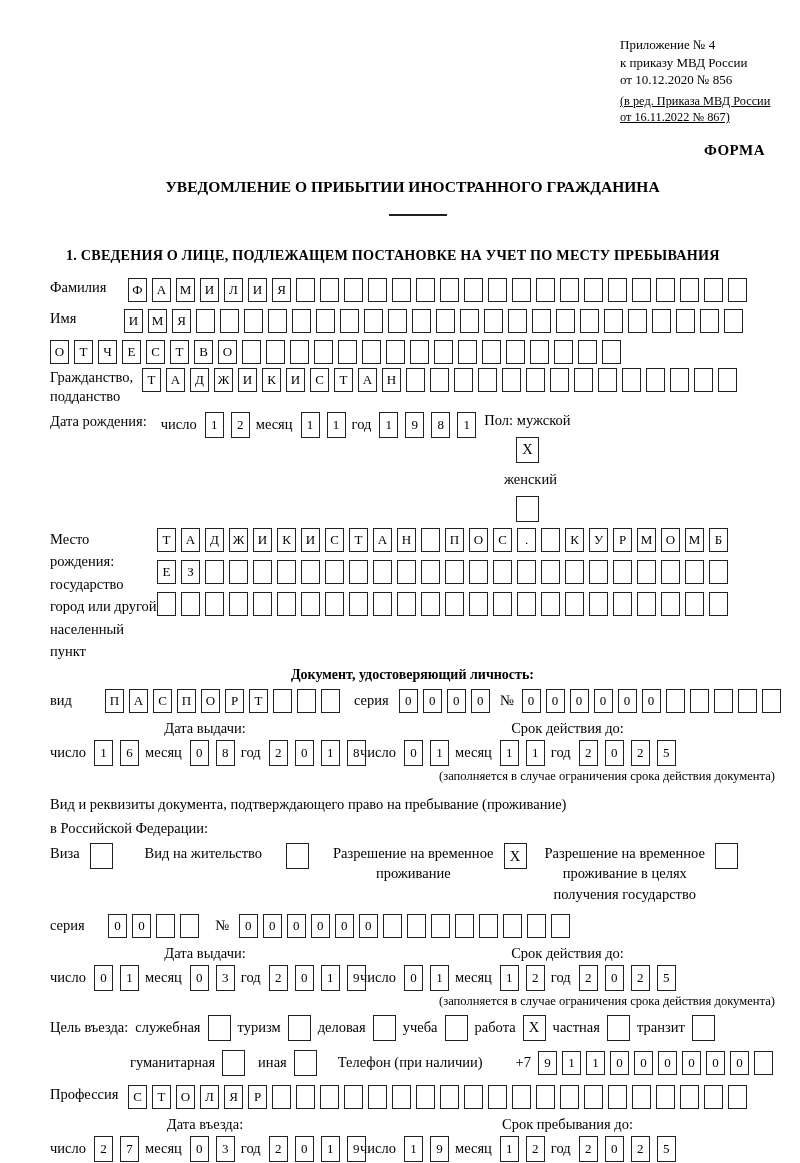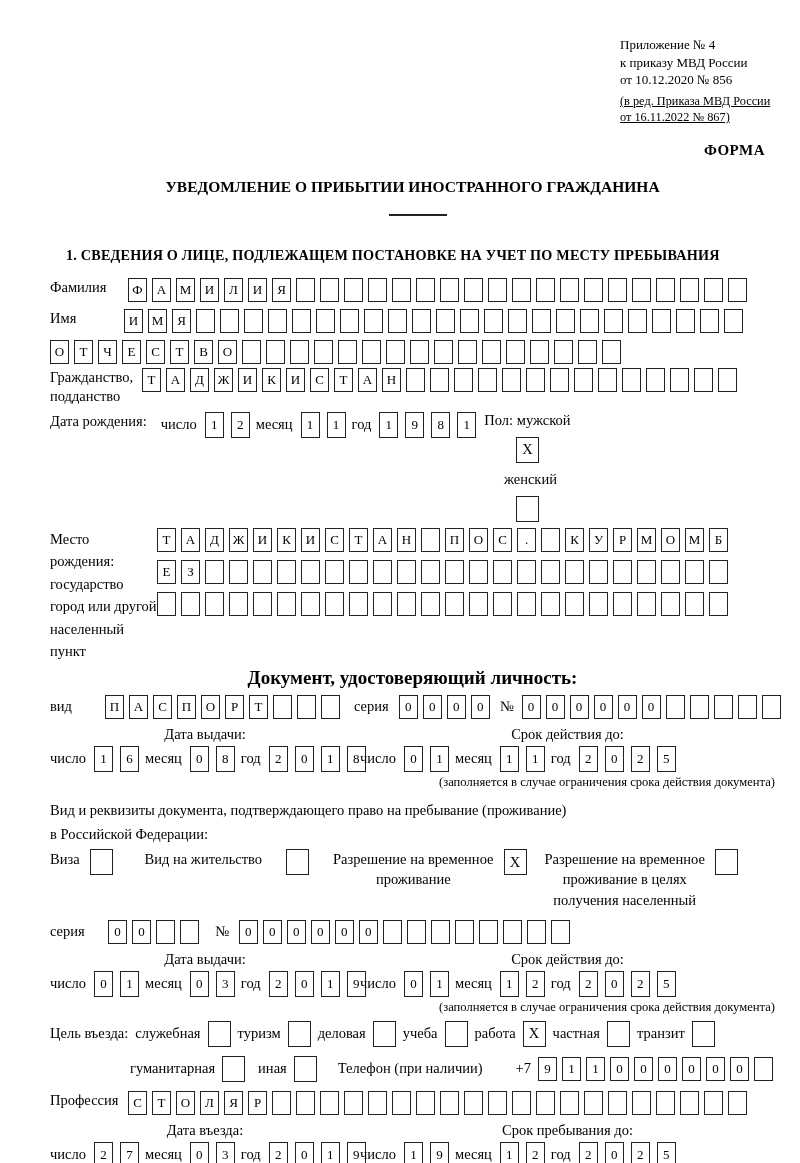--- a/index.html
+++ b/index.html
@@ -26,21 +26,21 @@
     font-size:13px; background:#fff;
   }
   .cells.date { gap:7px; }
   .cells.date .cell { height:26px; }
   .cb {
     width:23px; height:26px; border:1.7px solid #222; flex:0 0 auto;
     display:inline-flex; align-items:center; justify-content:center;
     font-size:14.5px; background:#fff;
   }
   .stackrows .cells { margin-bottom:8px; }
-  .doc-head { text-align:center; font-weight:bold; font-size:19px; margin:4px 0 6px 0; }
+  .doc-head { text-align:center; font-weight:bold; font-size:14px; margin:4px 0 6px 0; }
 
   .dg { display:inline-flex; align-items:center; gap:6px; }
   .dg .dgl { margin-right:2px; }
   .datepair { display:flex; margin-bottom:2px; }
   .datecol-l { width:310px; }
   .datecol-r { width:415px; }
   .datehead { text-align:center; margin-bottom:3px; }
   .datenote { font-size:12.6px; text-align:right; margin-top:3px; }
 
   .cbitem { display:inline-flex; align-items:flex-start; gap:10px; }
@@ -422,21 +422,21 @@
       <span class="lbl">
         <div>Разрешение на временное</div>
         <div>проживание</div>
       </span>
       <span class="cb">X</span>
     </span>
     <span class="cbitem" style="margin-left:18px">
       <span class="lbl">
         <div>Разрешение на временное</div>
         <div>проживание в целях</div>
-        <div>получения населенный</div>
+        <div>получения государство</div>
       </span>
       <span class="cb"></span>
     </span>
   </div>
 
   <div class="frow" style="align-items:center">
     <span class="flabel" style="width:58px">серия</span>
     <span class="cells">
         <span class="cell">0</span>
         <span class="cell">0</span>

